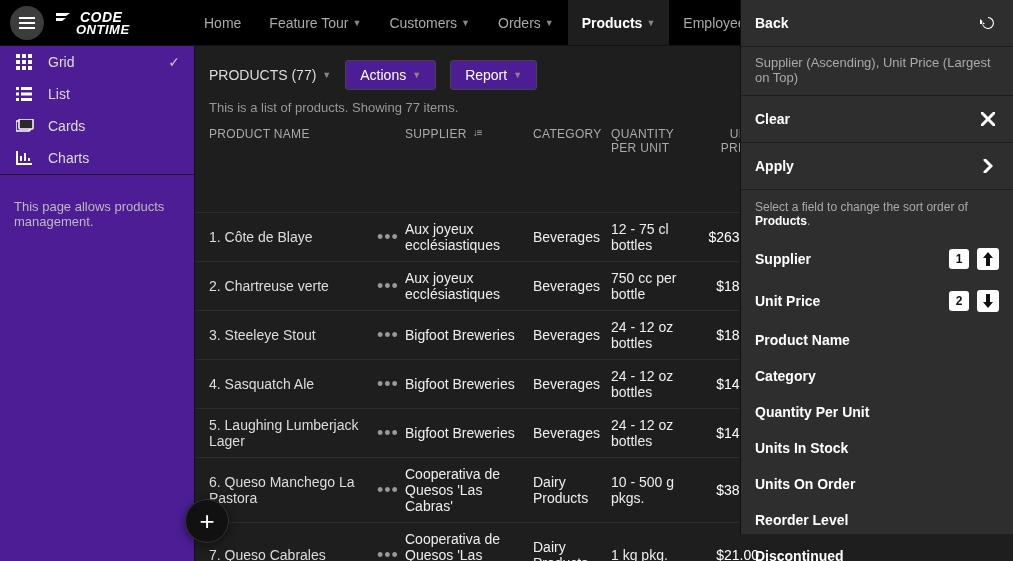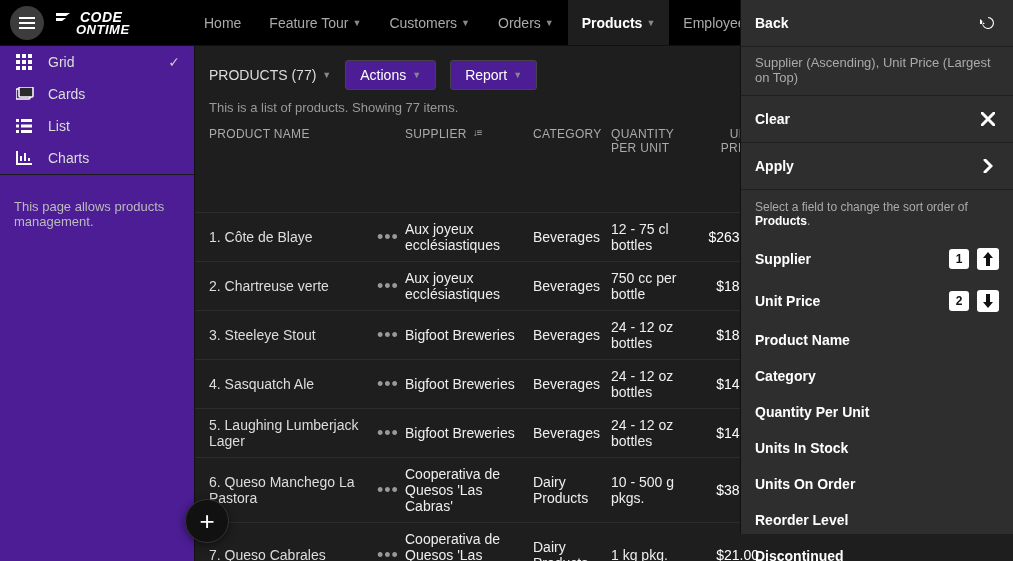--- a/index.html
+++ b/index.html
@@ -112,34 +112,34 @@
             <span class="icon">
               <svg width="16" height="16" viewBox="0 0 16 16">
                 <path d="M0 0h4v4H0zM6 0h4v4H6zM12 0h4v4h-4zM0 6h4v4H0zM6 6h4v4H6zM12 6h4v4h-4zM0 12h4v4H0zM6 12h4v4H6zM12 12h4v4h-4z" fill="#fff"></path>
               </svg>
             </span>
             <span>Grid</span>
             <span class="chk">✓</span>
           </div>
           <div class="side-item">
             <span class="icon">
+              <svg width="16" height="14" viewBox="0 0 16 14">
+                <path d="M0 0h3v3H0zM5 0h11v3H5zM0 5.5h3v3H0zM5 5.5h11v3H5zM0 11h3v3H0zM5 11h11v3H5z" fill="#fff"></path>
+              </svg>
+            </span>
+            <span>List</span>
+          </div>
+          <div class="side-item">
+            <span class="icon">
               <svg width="18" height="14" viewBox="0 0 18 14">
                 <rect x="0" y="2" width="14" height="10" rx="1" fill="none" stroke="#fff" stroke-width="1.5"></rect>
                 <rect x="3" y="0" width="14" height="10" rx="1" fill="#2a2a2a" stroke="#fff" stroke-width="1.5"></rect>
               </svg>
             </span>
             <span>Cards</span>
-          </div>
-          <div class="side-item">
-            <span class="icon">
-              <svg width="16" height="14" viewBox="0 0 16 14">
-                <path d="M0 0h3v3H0zM5 0h11v3H5zM0 5.5h3v3H0zM5 5.5h11v3H5zM0 11h3v3H0zM5 11h11v3H5z" fill="#fff"></path>
-              </svg>
-            </span>
-            <span>List</span>
           </div>
           <div class="side-item">
             <span class="icon">
               <svg width="16" height="14" viewBox="0 0 16 14">
                 <path d="M0 0v14h16v-2H2V0zM4 10V5h2v5zM8 10V2h2v8zM12 10V7h2v3z" fill="#fff"></path>
               </svg>
             </span>
             <span>Charts</span>
           </div>
         </div>

